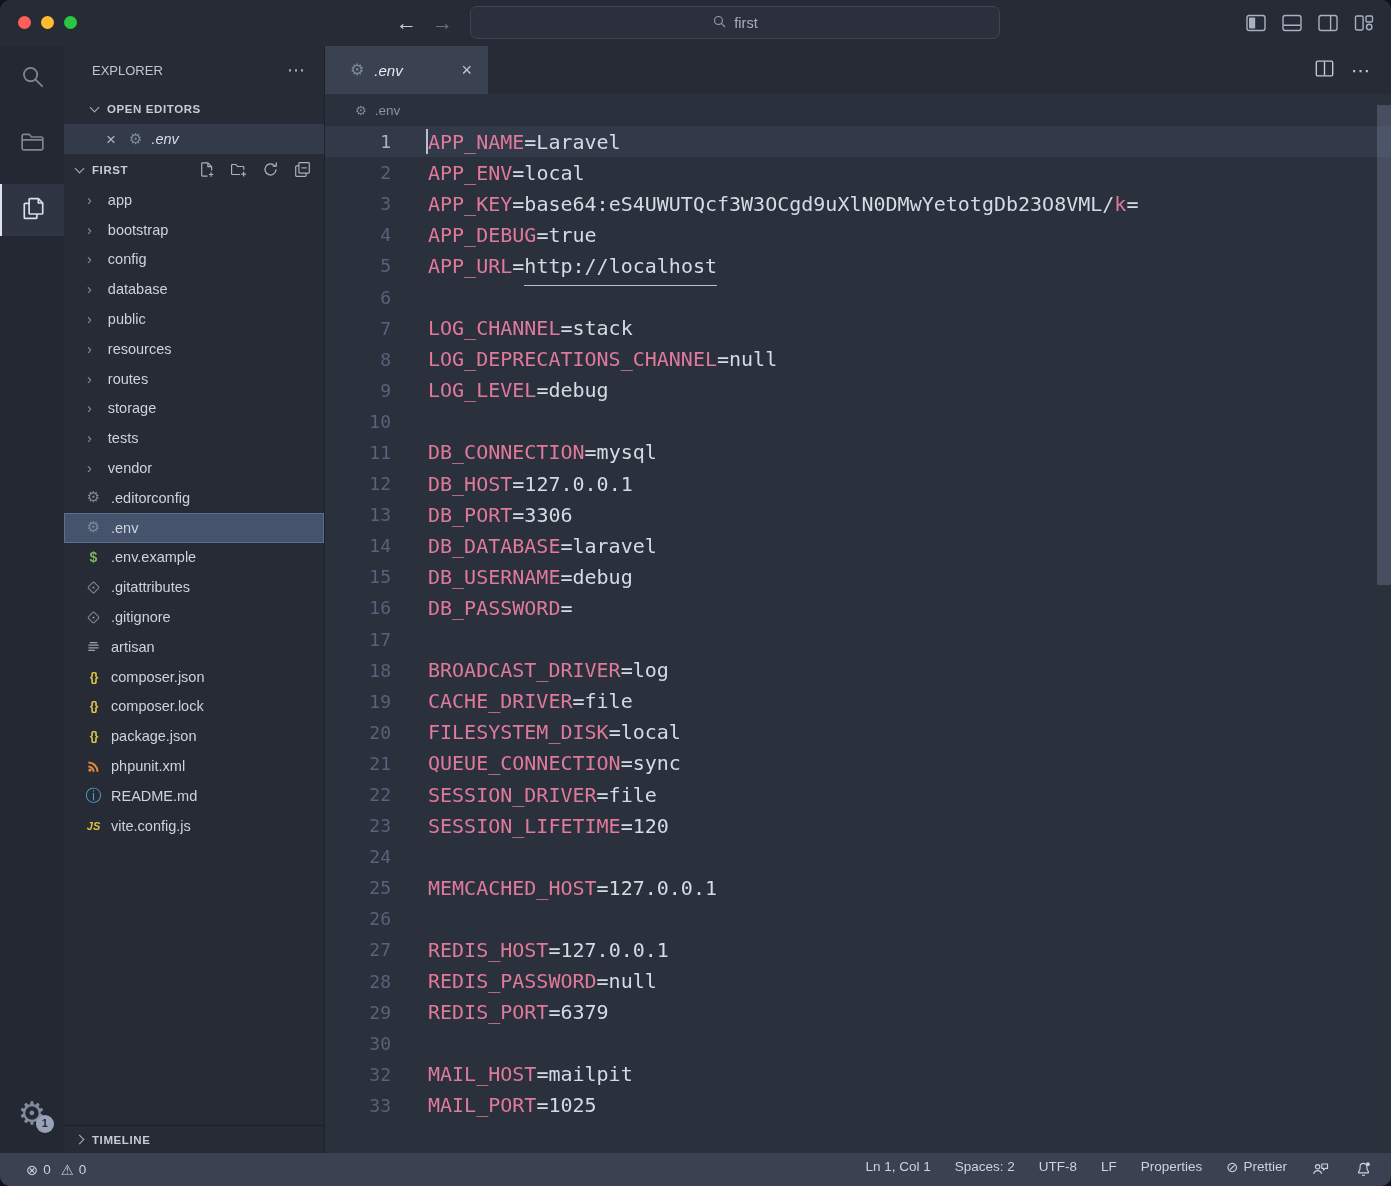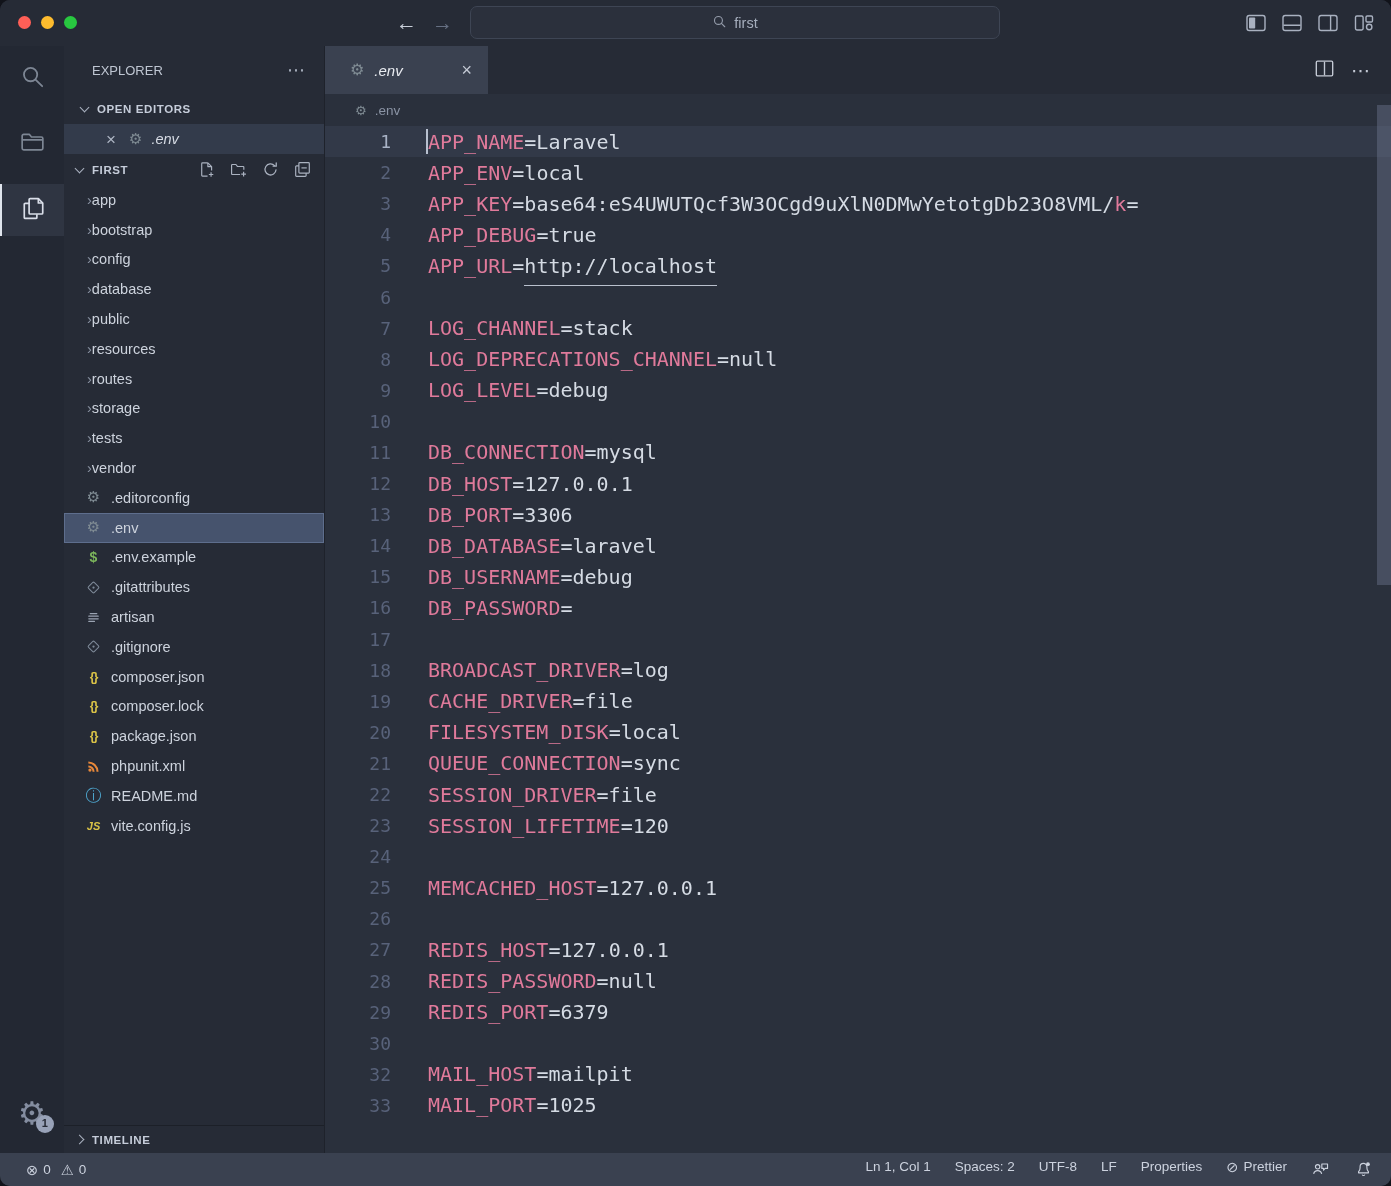--- a/index.html
+++ b/index.html
@@ -36,33 +36,33 @@
     background:#98a2b8;color:#252a35;font-size:11px;font-weight:bold;display:flex;align-items:center;justify-content:center;
     font-family:"Liberation Sans",sans-serif;}
   
   .sidebar{position:absolute;left:64px;top:46px;width:260px;height:1107px;background:#262b36;}
   .sb-title{position:absolute;left:0;top:0;width:100%;height:48px;display:flex;align-items:center;padding:0 18px 0 28px;font-size:13px;color:#bfc6d2;gap:46px;}
   .sb-title .more{margin-left:auto;font-size:18px;color:#aab2c0;letter-spacing:1px;}
   .sec-head{display:flex;align-items:center;font-size:11.5px;font-weight:bold;letter-spacing:.6px;color:#c6cdda;}
   .chev{width:7px;height:7px;border-right:1.6px solid #aab2c0;border-bottom:1.6px solid #aab2c0;display:inline-block;flex:none;}
   .chev.down{transform:rotate(45deg);margin-top:-3px;}
   .chev.right{transform:rotate(-45deg);}
-  .open-editors-head{position:absolute;left:5px;top:49px;width:100%;height:28px;padding-left:12px;gap:9px;}
+  .open-editors-head{position:absolute;left:15px;top:49px;width:100%;height:28px;padding-left:12px;gap:9px;}
   .open-editor-row{position:absolute;left:0;top:78px;width:100%;height:30px;background:#333b4b;display:flex;align-items:center;font-size:14.5px;color:#d6dbe4;}
   .oe-close{margin-left:42px;color:#aeb6c4;font-size:17px;line-height:1;}
   .oe-gear{margin-left:13px;}
   .oe-label{margin-left:9px;font-style:italic;}
   .first-head{position:absolute;left:0;top:109px;width:100%;height:30px;padding-left:12px;gap:9px;}
   .first-actions{margin-left:auto;display:flex;align-items:center;gap:15px;padding-right:13px;color:#aab2c0;}
   .tree{position:absolute;left:0;top:139px;width:100%;}
   .tree-row{height:29.8px;display:flex;align-items:center;font-size:14.5px;color:#cdd3dd;position:relative;}
   .tree-row .tchev{margin-left:23px;color:#8a93a3;}
   .tree-row .ticon2{margin-left:21px;width:17px;display:flex;justify-content:center;align-items:center;flex:none;}
   .tree-row .tlabel{margin-left:9px;white-space:nowrap;}
-  .tree-row.folder .tlabel{margin-left:0;}
+  .tree-row.folder .tlabel{margin-left:16px;}
   .tree-row.selected{background:#46536d;outline:1px solid rgba(140,160,200,.35);outline-offset:-1px;}
   .i-gear{color:#7f8b93;font-size:15px;line-height:1;font-family:"DejaVu Sans",sans-serif;}
   .i-dollar{color:#7cb65c;font-weight:bold;font-size:14px;}
   .i-git{color:#7e8a99;}
   .i-braces{color:#d9c247;font-weight:bold;font-size:12.5px;letter-spacing:-1px;}
   .i-rss{color:#e8883a;}
   .i-info{color:#4da4cc;font-size:16px;line-height:1;font-family:"DejaVu Sans",sans-serif;}
   .i-js{color:#d9c247;font-weight:800;font-size:11px;font-style:italic;}
   .i-lines{color:#9aa3b2;}
   .timeline-head{position:absolute;left:0;bottom:0;width:100%;height:28px;padding-left:12px;gap:9px;border-top:1px solid rgba(0,0,0,.25);}
@@ -275,40 +275,40 @@
         <div class="tree-row">
           <span class="ticon2 i-git">
             <svg viewBox="0 0 16 16" width="15" height="15" fill="none" stroke="currentColor" stroke-width="1.1">
               <rect x="3.6" y="3.6" width="8.8" height="8.8" rx="1.4" transform="rotate(45 8 8)"></rect>
               <circle cx="8" cy="8" r="1.2" fill="currentColor" stroke="none"></circle>
             </svg>
           </span>
           <span class="tlabel">.gitattributes</span>
         </div>
         <div class="tree-row">
+          <span class="ticon2 i-git">
+            <svg viewBox="0 0 16 16" width="15" height="15" fill="none" stroke="currentColor" stroke-width="1.1">
+              <rect x="3.6" y="3.6" width="8.8" height="8.8" rx="1.4" transform="rotate(45 8 8)"></rect>
+              <circle cx="8" cy="8" r="1.2" fill="currentColor" stroke="none"></circle>
+            </svg>
+          </span>
+          <span class="tlabel">.gitignore</span>
+        </div>
+        <div class="tree-row">
           <span class="ticon2 i-lines">
             <svg viewBox="0 0 16 16" width="15" height="15" fill="none" stroke="currentColor" stroke-width="1.3" stroke-linecap="round">
               <path d="M4.5 3.8 h7"></path>
               <path d="M3 6.6 h10"></path>
               <path d="M3 9.4 h10"></path>
               <path d="M3 12.2 h6"></path>
             </svg>
           </span>
           <span class="tlabel">artisan</span>
         </div>
         <div class="tree-row">
-          <span class="ticon2 i-git">
-            <svg viewBox="0 0 16 16" width="15" height="15" fill="none" stroke="currentColor" stroke-width="1.1">
-              <rect x="3.6" y="3.6" width="8.8" height="8.8" rx="1.4" transform="rotate(45 8 8)"></rect>
-              <circle cx="8" cy="8" r="1.2" fill="currentColor" stroke="none"></circle>
-            </svg>
-          </span>
-          <span class="tlabel">.gitignore</span>
-        </div>
-        <div class="tree-row">
           <span class="ticon2 i-braces">
             <span class="glyph">{}</span>
           </span>
           <span class="tlabel">composer.json</span>
         </div>
         <div class="tree-row">
           <span class="ticon2 i-braces">
             <span class="glyph">{}</span>
           </span>
           <span class="tlabel">composer.lock</span>

